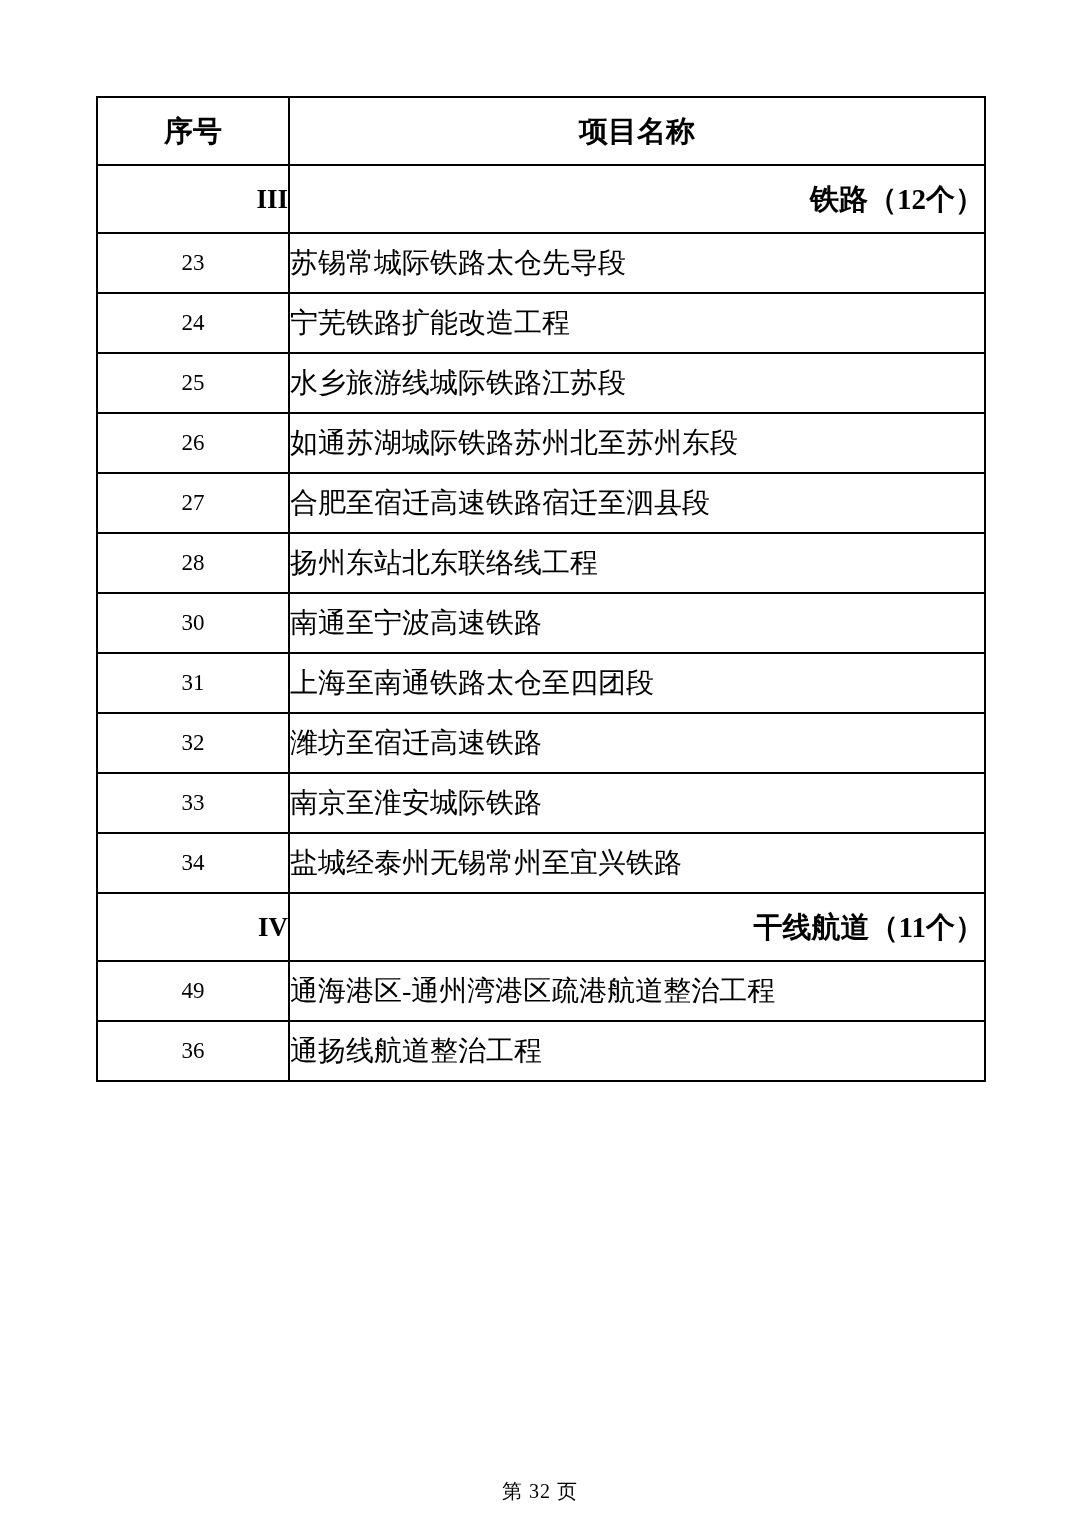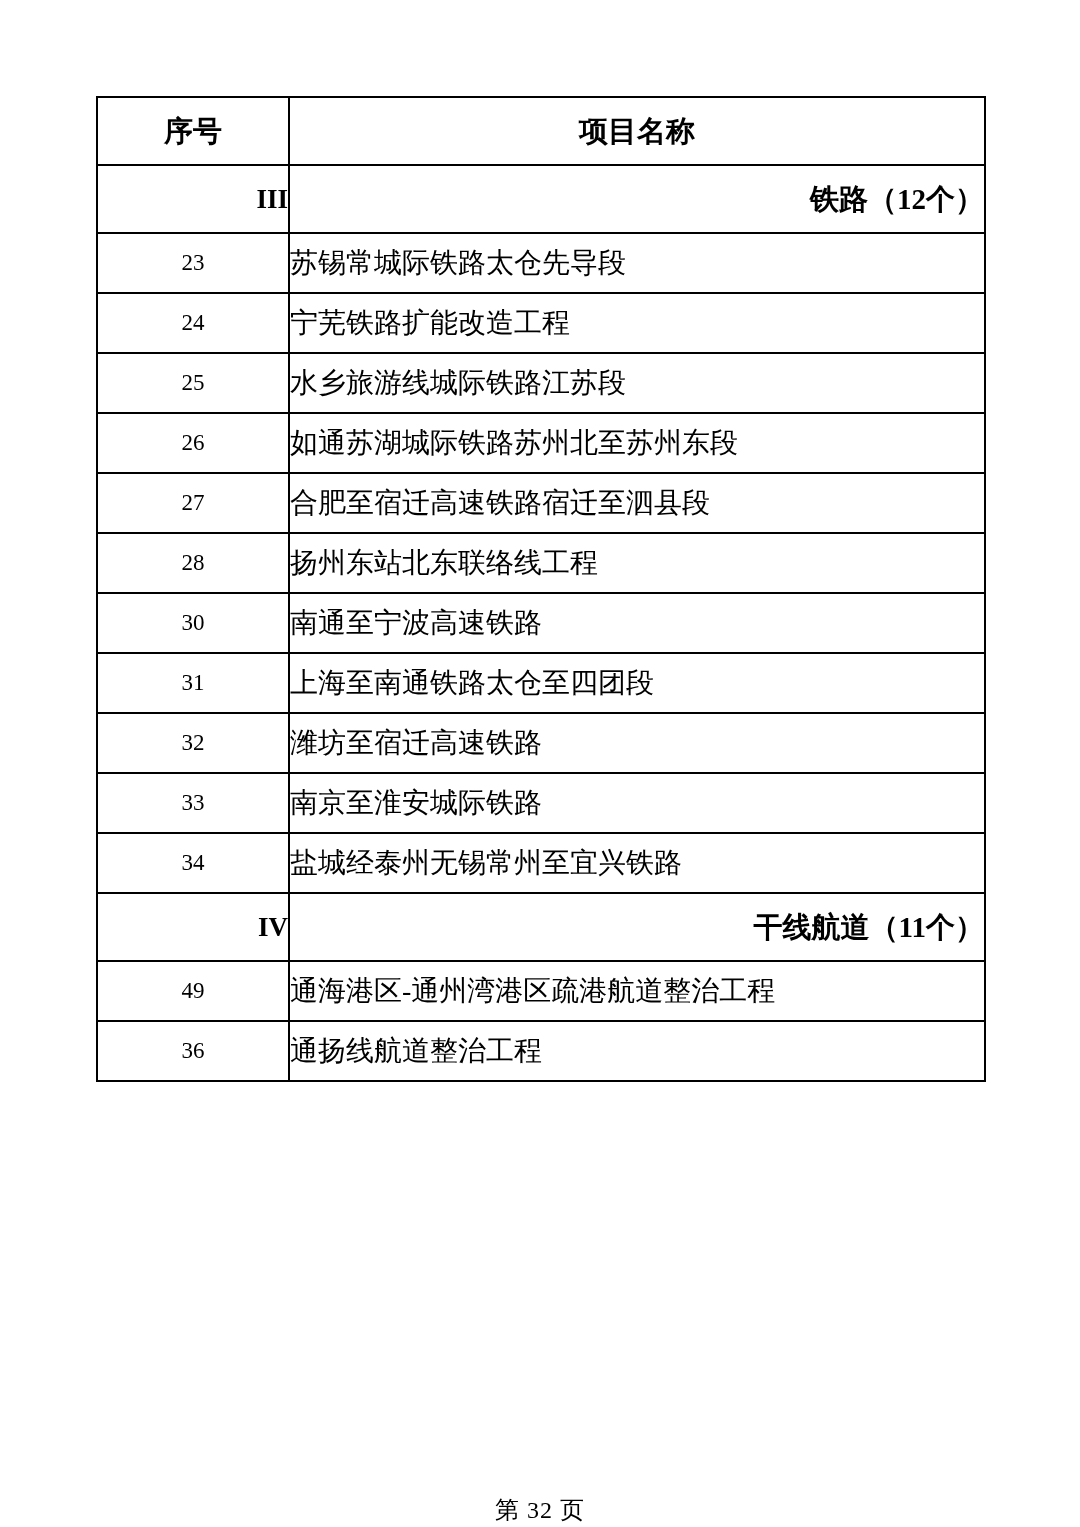--- a/index.html
+++ b/index.html
@@ -73,23 +73,22 @@
   }
   .group-row .cell-num,
   .group-row .cell-name { height: 66px; text-align: right; }
 
   .footer {
     position: absolute;
     left: 0;
     top: 1472px;
     width: 1080px;
     text-align: center;
-    font-size: 24px;
+    font-size: 20px;
     letter-spacing: 1px;
-    margin-top: 16px;
   }
   .footer-inner {
     display: inline-block;
     padding: 2px 10px;
   }
 </style>
 </head>
 <body>
 
 <div class="page">

